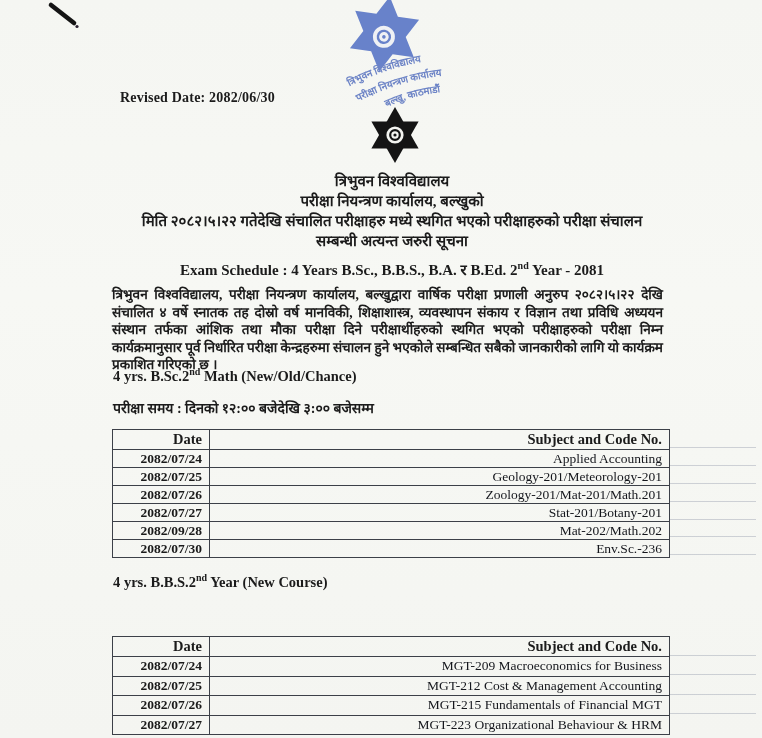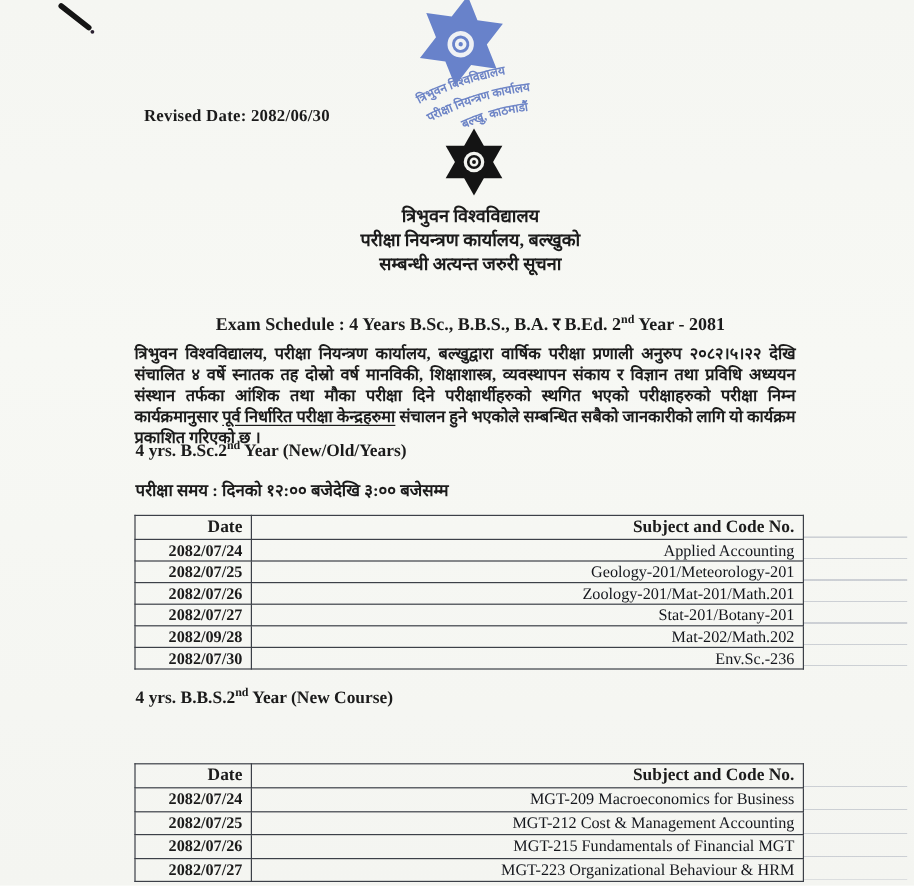--- a/index.html
+++ b/index.html
@@ -12,21 +12,21 @@
     font-family:"Liberation Serif","DejaVu Serif",serif;
     overflow:hidden;
   }
   .abs{position:absolute;}
   .revised{left:120px;top:90px;font-weight:bold;font-size:14px;letter-spacing:.2px;}
   .header-block{left:95px;top:171px;width:594px;text-align:center;font-weight:bold;font-size:15px;line-height:20px;}
   .header-block div{white-space:nowrap;}
   .exam-title{left:95px;top:259px;width:594px;text-align:center;font-weight:bold;font-size:15px;}
   .exam-title sup,.sec-title sup{font-size:10px;}
   .para{left:112px;top:286px;width:551px;font-weight:bold;font-size:13.6px;line-height:17.6px;text-align:justify;}
-  .para .ul{text-decoration:underline;text-underline-offset:2px;}
+  .para .ul{text-underline-offset:2px;}
   .sec-title{font-weight:bold;font-size:14.5px;}
   .sec1{left:113px;top:366px;}
   .sec2{left:113px;top:572px;}
   .time-line{font-weight:bold;font-size:14px;}
   .time1{left:113px;top:398px;}
   .time2{left:113px;top:604px;}
   .tablewrap1{left:112px;top:429px;width:558px;}
   .tablewrap2{left:112px;top:636px;width:558px;}
   table{border-collapse:collapse;width:100%;font-size:13.5px;}
   th,td{border:1px solid #3c4048;padding:0 7px;text-align:right;vertical-align:middle;}
@@ -80,33 +80,34 @@
     <polygon points="31,3 54.6,44.5 7.4,44.5" fill="#141414"></polygon>
     <polygon points="31,59 7.4,17.5 54.6,17.5" fill="#141414"></polygon>
     <circle cx="31" cy="31" r="8.6" fill="#f3f4f0"></circle>
     <circle cx="31" cy="31" r="4.8" fill="none" stroke="#141414" stroke-width="2.2"></circle>
     <circle cx="31" cy="31" r="1.6" fill="#141414"></circle>
   </svg>
 
   <div class="abs header-block">
     <div>त्रिभुवन विश्वविद्यालय</div>
     <div>परीक्षा नियन्त्रण कार्यालय, बल्खुको</div>
+    <div>मिति २०८२।५।२२ गतेदेखि संचालित परीक्षाहरु मध्ये स्थगित भएको परीक्षाहरुको परीक्षा संचालन</div>
     <div>सम्बन्धी अत्यन्त जरुरी सूचना</div>
   </div>
 
   <div class="abs exam-title">
     <span>Exam Schedule : 4 Years B.Sc., B.B.S., B.A. र B.Ed. 2</span><sup>nd</sup><span> Year - 2081</span>
   </div>
 
   <div class="abs para">
     <span>त्रिभुवन विश्वविद्यालय, परीक्षा नियन्त्रण कार्यालय, बल्खुद्वारा वार्षिक परीक्षा प्रणाली अनुरुप २०८२।५।२२ देखि संचालित ४ वर्षे स्नातक तह दोस्रो वर्ष मानविकी, शिक्षाशास्त्र, व्यवस्थापन संकाय र विज्ञान तथा प्रविधि अध्ययन संस्थान तर्फका आंशिक तथा मौका परीक्षा दिने परीक्षार्थीहरुको स्थगित भएको परीक्षाहरुको परीक्षा निम्न कार्यक्रमानुसार </span><span class="ul">पूर्व निर्धारित परीक्षा केन्द्रहरुमा</span><span> संचालन हुने भएकोले सम्बन्धित सबैको जानकारीको लागि यो कार्यक्रम प्रकाशित गरिएको छ ।</span>
   </div>
 
   <div class="abs sec-title sec1">
-    <span>4 yrs. B.Sc.2</span><sup>nd</sup><span> Year (New/Old/Years)</span>
+    <span>4 yrs. B.Sc.2</span><sup>nd</sup><span> Math (New/Old/Chance)</span>
   </div>
   <div class="abs time-line time1">परीक्षा समय : दिनको १२:०० बजेदेखि ३:०० बजेसम्म</div>
 
   <div class="abs tablewrap1">
     <table>
       <tbody>
           <tr>
         <th>Date</th>
         <th>Subject and Code No.</th>
       </tr>

